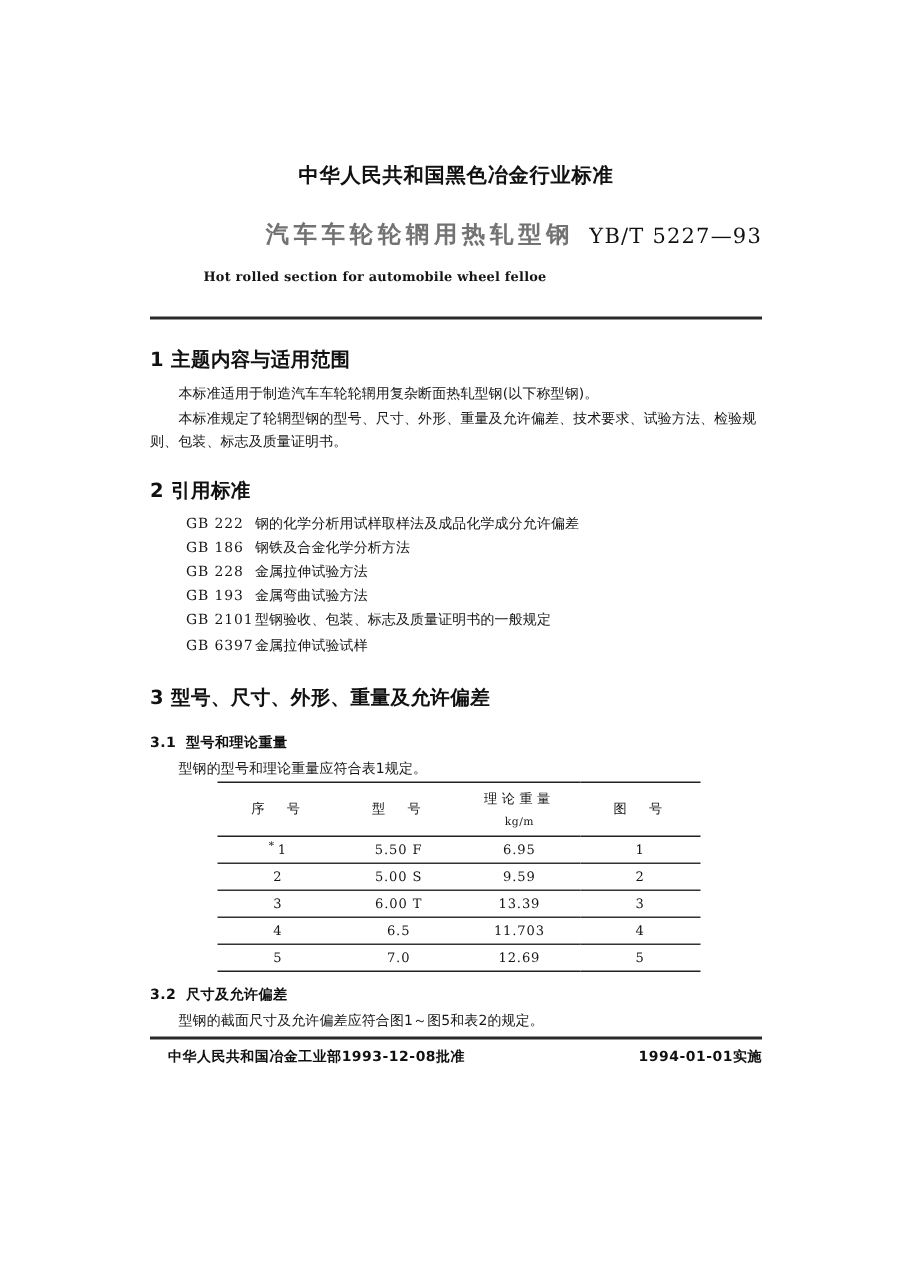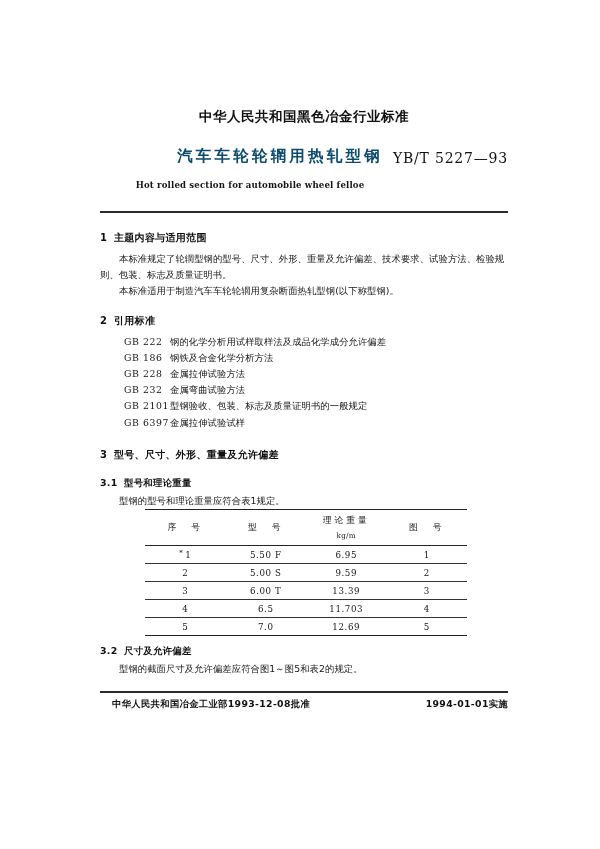--- a/index.html
+++ b/index.html
@@ -48,21 +48,21 @@
   }
   .doc-title {
     position: absolute;
     left: 60px;
     top: 0;
     width: 240px;
     text-align: center;
     font-size: 15.5px;
     font-weight: bold;
     letter-spacing: 3.2px;
-    color: #0c4a6e;
+    color: #737373;
     white-space: nowrap;
   }
   .std-number {
     position: absolute;
     right: 0px;
     top: 4px;
     font-size: 14px;
     font-family: "DejaVu Serif", "Liberation Serif", serif;
     letter-spacing: 0.8px;
     color: #111;
@@ -94,21 +94,21 @@
 
   
   .body-area {
     position: absolute;
     left: 100px;
     top: 231px;
     width: 408px;
   }
 
   .sec-heading {
-    font-size: 10px;
+    font-size: 13px;
     font-weight: bold;
     color: #111;
     margin: 0 0 6px 0;
     letter-spacing: 0.3px;
     white-space: nowrap;
   }
   .sec-heading .num {
     display: inline-block;
     min-width: 14px;
   }
@@ -276,40 +276,40 @@
 
   <div class="doc-subtitle">Hot rolled section for automobile wheel felloe</div>
 
   <div class="rule-top"></div>
 
   <div class="body-area">
 
     <div class="sec-heading">
       <span class="num">1</span><span>主题内容与适用范围</span>
     </div>
+    <p class="para">本标准适用于制造汽车车轮轮辋用复杂断面热轧型钢(以下称型钢)。</p>
     <p class="para">本标准规定了轮辋型钢的型号、尺寸、外形、重量及允许偏差、技术要求、试验方法、检验规则、包装、标志及质量证明书。</p>
-    <p class="para">本标准适用于制造汽车车轮轮辋用复杂断面热轧型钢(以下称型钢)。</p>
 
     <div class="block-gap-md"></div>
 
     <div class="sec-heading">
       <span class="num">2</span><span>引用标准</span>
     </div>
     <ul class="ref-list">
       <li class="ref-item">
         <span class="ref-code">GB 222</span><span>钢的化学分析用试样取样法及成品化学成分允许偏差</span>
       </li>
       <li class="ref-item">
         <span class="ref-code">GB 186</span><span>钢铁及合金化学分析方法</span>
       </li>
       <li class="ref-item">
         <span class="ref-code">GB 228</span><span>金属拉伸试验方法</span>
       </li>
       <li class="ref-item">
-        <span class="ref-code">GB 232</span><span>金属弯曲试验方法</span>
+        <span class="ref-code">GB 193</span><span>金属弯曲试验方法</span>
       </li>
       <li class="ref-item">
         <span class="ref-code">GB 2101</span><span>型钢验收、包装、标志及质量证明书的一般规定</span>
       </li>
       <li class="ref-item">
         <span class="ref-code">GB 6397</span><span>金属拉伸试验试样</span>
       </li>
     </ul>
 
     <div class="block-gap-lg"></div>

